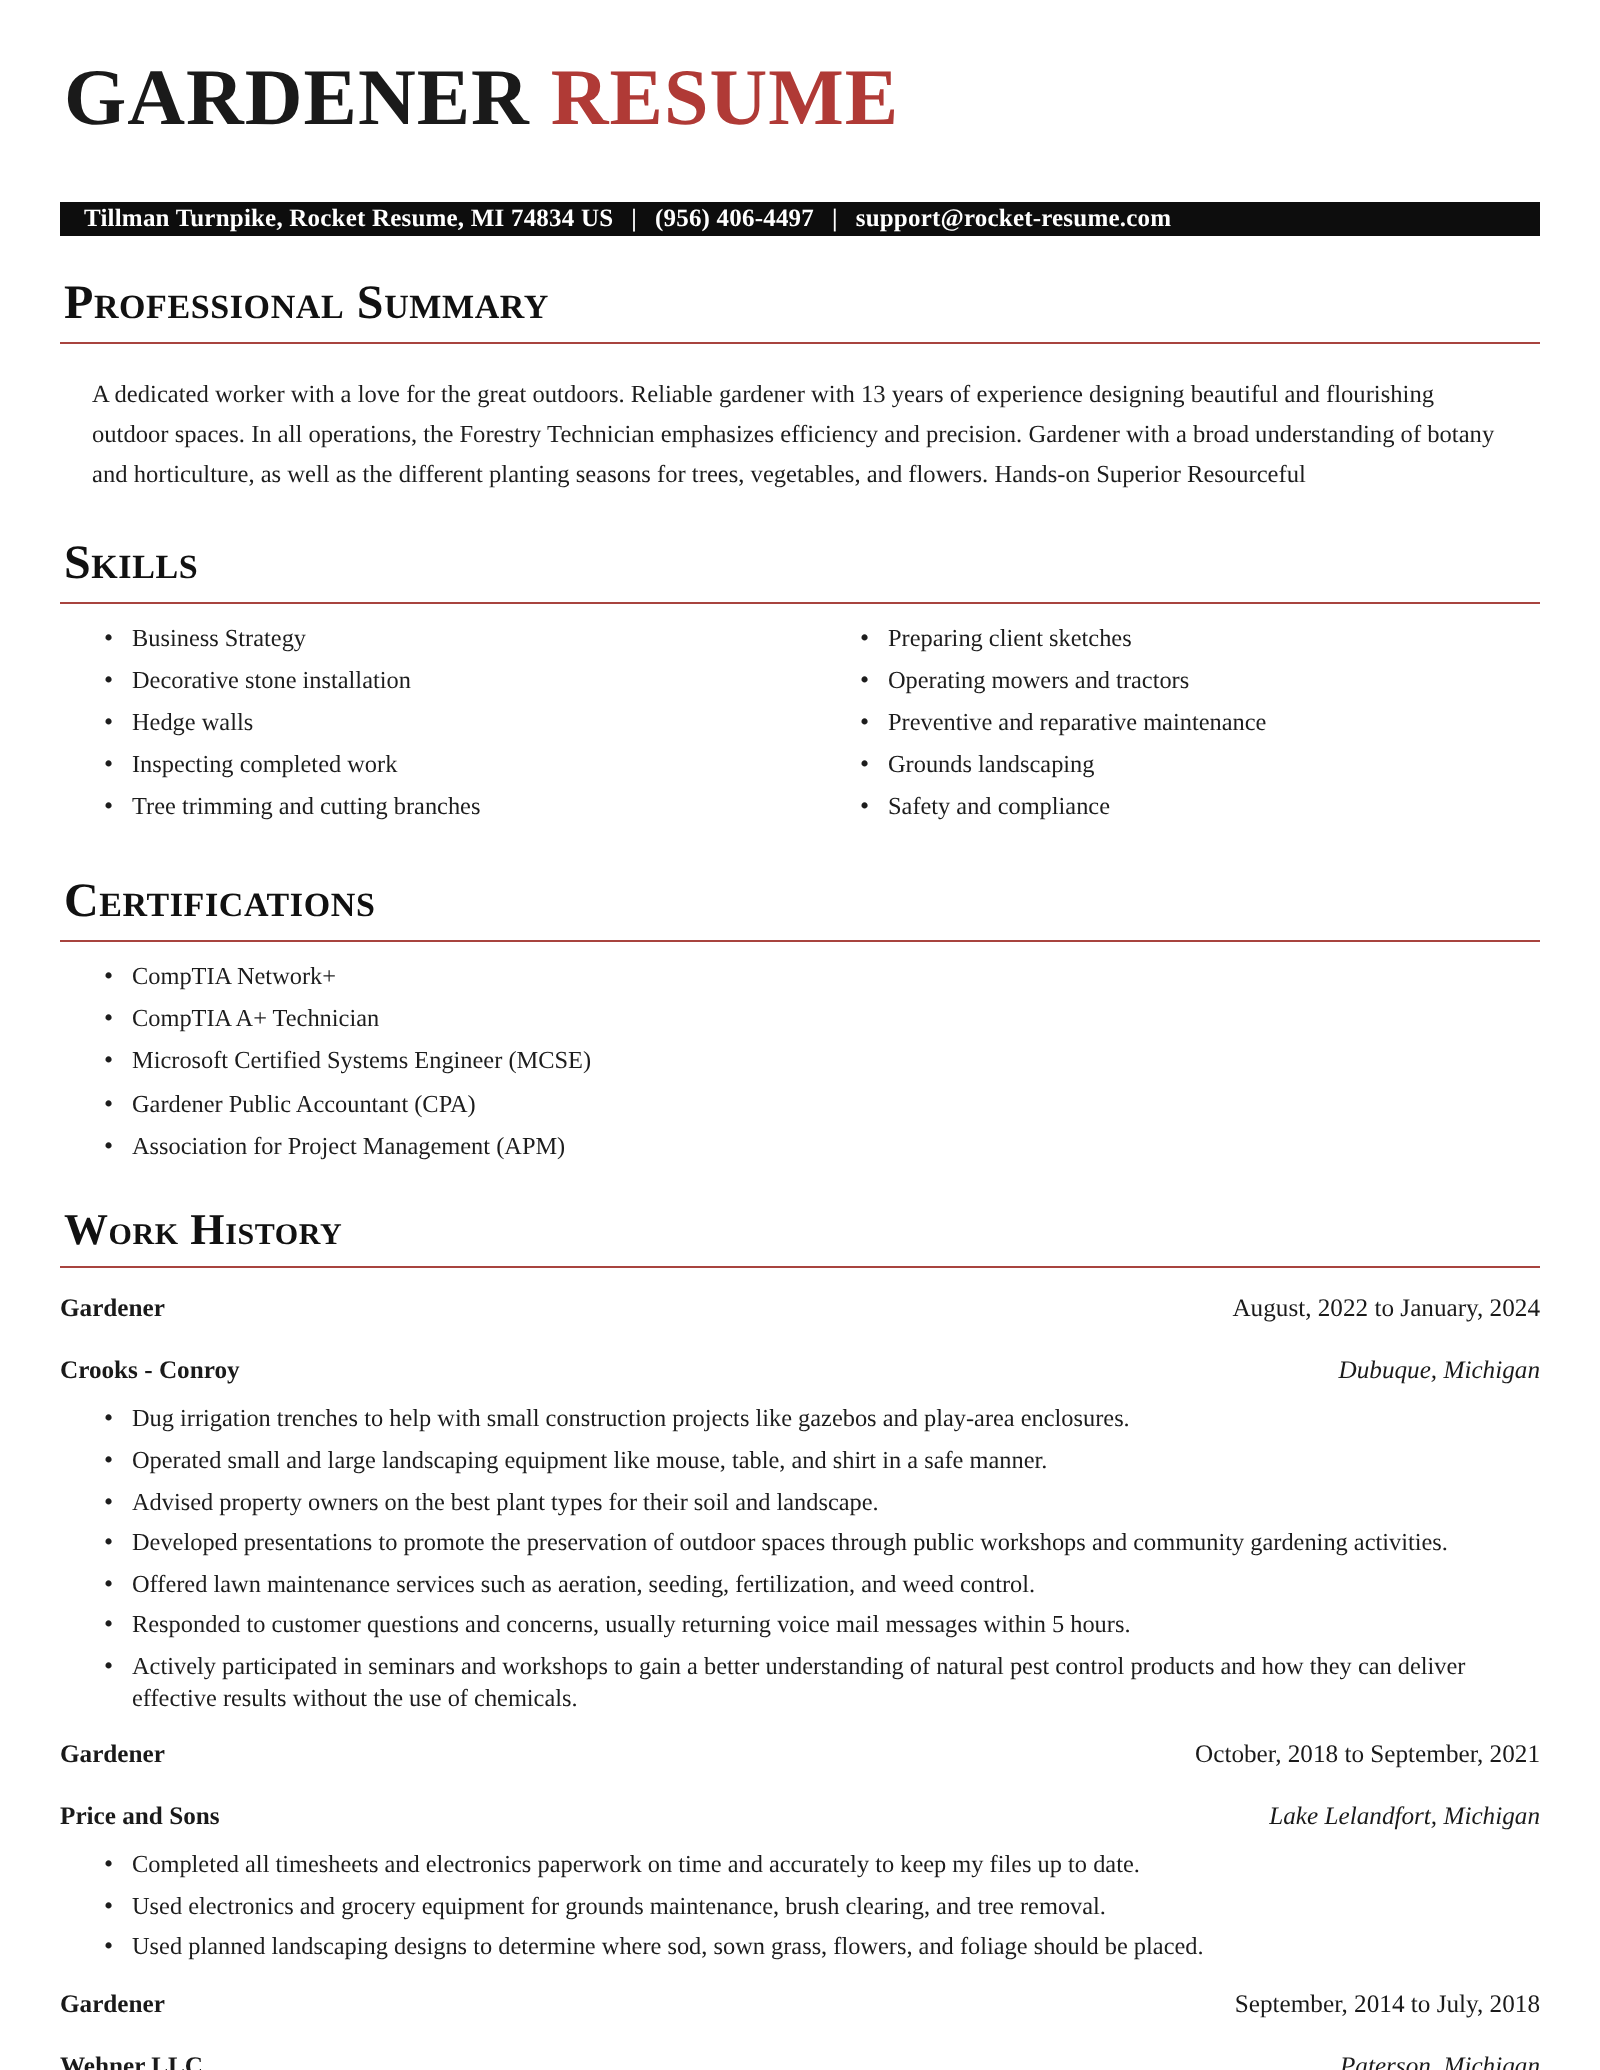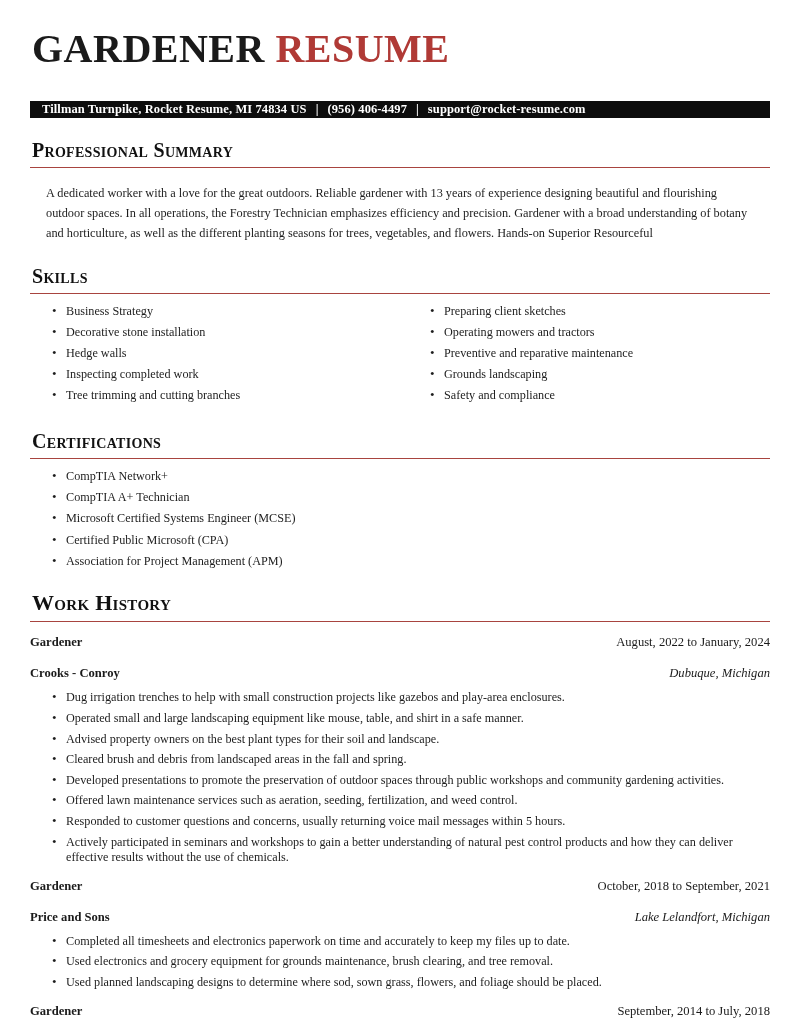--- a/index.html
+++ b/index.html
@@ -46,21 +46,21 @@
     letter-spacing: 0.1px;
   }
   .contact-bar .sep {
     padding: 0 9px;
     font-weight: bold;
   }
 
   
   .section { margin-top: 21px; }
   .section-heading {
-    font-size: 20px;
+    font-size: 24px;
     font-weight: bold;
     letter-spacing: 0.3px;
     margin: 0 0 5px 2px;
     color: #111111;
     font-variant: small-caps;
     text-transform: capitalize;
   }
   .rule {
     border: 0;
     border-top: 1.5px solid #a8443f;
@@ -172,21 +172,21 @@
     </div>
   </div>
 
   <div class="section">
     <h2 class="section-heading">Certifications</h2>
     <hr class="rule">
     <ul class="bullets">
       <li>CompTIA Network+</li>
       <li>CompTIA A+ Technician</li>
       <li>Microsoft Certified Systems Engineer (MCSE)</li>
-      <li>Certified Public Microsoft (CPA)</li>
+      <li>Gardener Public Accountant (CPA)</li>
       <li>Association for Project Management (APM)</li>
     </ul>
   </div>
 
   <div class="section">
     <h2 class="section-heading wh-heading">Work History</h2>
     <hr class="rule">
 
     <div class="job">
       <div class="job-row">
@@ -194,21 +194,20 @@
         <span class="job-date">August, 2022 to January, 2024</span>
       </div>
       <div class="job-row second">
         <span class="job-company">Crooks - Conroy</span>
         <span class="job-location">Dubuque, Michigan</span>
       </div>
       <ul class="bullets">
         <li>Dug irrigation trenches to help with small construction projects like gazebos and play-area enclosures.</li>
         <li>Operated small and large landscaping equipment like mouse, table, and shirt in a safe manner.</li>
         <li>Advised property owners on the best plant types for their soil and landscape.</li>
-        <li>Cleared brush and debris from landscaped areas in the fall and spring.</li>
         <li>Developed presentations to promote the preservation of outdoor spaces through public workshops and community gardening activities.</li>
         <li>Offered lawn maintenance services such as aeration, seeding, fertilization, and weed control.</li>
         <li>Responded to customer questions and concerns, usually returning voice mail messages within 5 hours.</li>
         <li>Actively participated in seminars and workshops to gain a better understanding of natural pest control products and how they can deliver effective results without the use of chemicals.</li>
       </ul>
     </div>
 
     <div class="job">
       <div class="job-row">
         <span class="job-title">Gardener</span>

